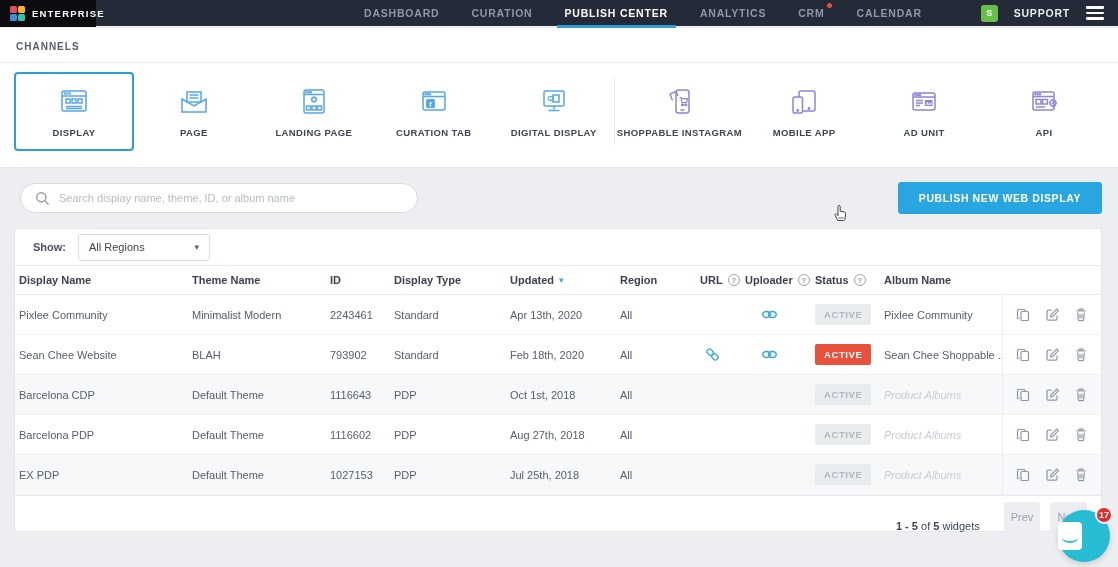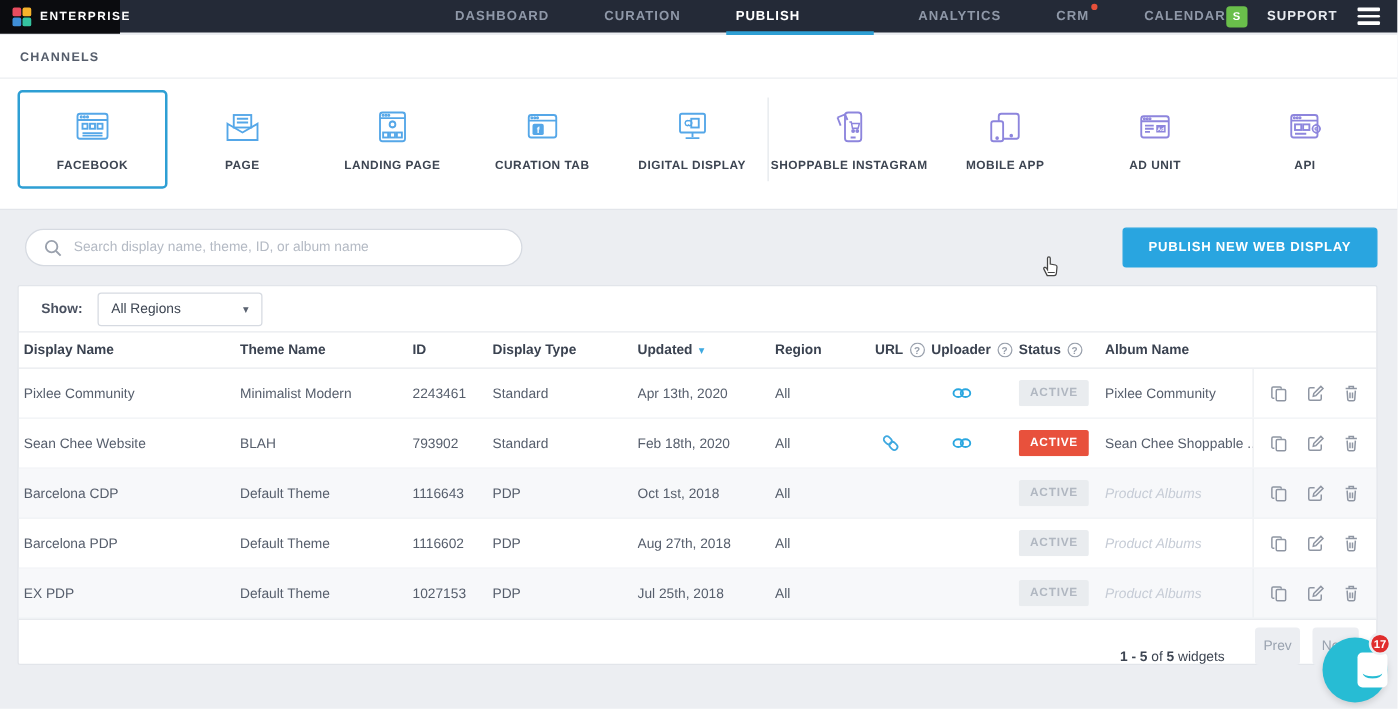--- a/index.html
+++ b/index.html
@@ -6,21 +6,21 @@
   html,body { width:1118px; height:567px; overflow:hidden; }
   body { font-family:"Liberation Sans","DejaVu Sans",sans-serif; background:#eceef2; position:relative; }
 
   
   .topnav { position:absolute; left:0; top:0; width:1118px; height:26px; background:#242a37; display:flex; align-items:center; }
   .brand-box { width:96px; height:28px; background:#0b0c0f; display:flex; align-items:center; gap:7px; padding-left:10px; flex:0 0 auto; position:relative; z-index:2; }
   .pinwheel { width:15px; height:15px; display:grid; grid-template-columns:7px 7px; grid-template-rows:7px 7px; gap:1px; }
   .pinwheel i { border-radius:1.5px; }
   .pw1 { background:#e84c5f; } .pw2 { background:#f7b32b; } .pw3 { background:#3f8fd8; } .pw4 { background:#35c4a0; }
   .brand-label { color:#fff; font-size:9.5px; font-weight:bold; letter-spacing:1.2px; }
-  .nav-items { display:flex; align-items:center; gap:44px; margin-left:268px; }
+  .nav-items { display:flex; align-items:center; gap:32px; margin-left:268px; }
   .nav-item { color:#8f98a8; font-size:10.5px; font-weight:bold; letter-spacing:.8px; height:26px; line-height:26px; position:relative; cursor:pointer; }
   .nav-item.active { color:#ffffff; }
   .nav-item.active::after { content:""; position:absolute; left:-8px; right:-8px; bottom:-4px; height:5px; background:#2e9fd4; }
   .crm-dot { position:absolute; top:3px; right:-7px; width:5px; height:5px; border-radius:50%; background:#e8503a; }
   .nav-right { margin-left:auto; display:flex; align-items:center; gap:16px; padding-right:14px; }
   .avatar-sq { width:17px; height:17px; background:#6abf4b; border-radius:3px; color:#fff; font-size:9px; font-weight:bold; display:flex; align-items:center; justify-content:center; }
   .support-label { color:#e8ebf0; font-size:10.5px; font-weight:bold; letter-spacing:.8px; }
   .hamburger { display:flex; flex-direction:column; gap:3px; cursor:pointer; }
   .hamburger i { display:block; width:18px; height:2.5px; background:#fff; border-radius:1px; }
 
@@ -69,21 +69,21 @@
   .album-placeholder { font-style:italic; color:#c6ccd6; }
   .cell-actions { border-left:1px solid #eceef1; align-self:stretch; display:flex; align-items:center; justify-content:space-evenly; }
   .act-icon { color:#8f96a3; cursor:pointer; display:flex; }
 
   .pag-row { height:37px; border-top:1px solid #e8eaee; display:flex; align-items:flex-end; justify-content:flex-end; gap:10px; padding-right:14px; }
   .pag-summary { font-size:11px; color:#3d4552; margin-right:14px; }
   .pag-summary b { font-weight:bold; }
   .pag-btn { background:#eceef2; border:none; border-radius:3px; color:#9aa3b0; font-size:11px; padding:9px 7px; cursor:pointer; font-family:inherit;margin-top:16px; }
 
   
-  .chat-bubble { position:absolute; right:8px; bottom:5px; width:52px; height:52px; border-radius:50%; background:#27bcd4; display:flex; align-items:center; justify-content:flex-end; cursor:pointer; box-shadow:0 2px 6px rgba(0,0,0,.15); }
+  .chat-bubble { position:absolute; right:8px; bottom:5px; width:52px; height:52px; border-radius:50%; background:#27bcd4; display:flex; align-items:center; justify-content:flex-start; cursor:pointer; box-shadow:0 2px 6px rgba(0,0,0,.15); }
   .chat-win { width:24px; height:28px; background:#fff; border-radius:4px; position:relative; }
   .chat-win::after { content:""; position:absolute; left:4px; right:4px; bottom:7px; height:8px; border-bottom:2px solid #27bcd4; border-radius:50%; }
   .chat-badge { position:absolute; top:-4px; right:-3px; min-width:18px; height:18px; border-radius:9px; background:#e02d2d; color:#fff; font-size:9px; font-weight:bold; display:flex; align-items:center; justify-content:center; border:2px solid #eceef2; }
 
   .cursor-hand { position:absolute; left:831px; top:203px; z-index:50; pointer-events:none; }
 </style>
 </head>
 <body>
 
 <div class="topnav">
@@ -127,21 +127,21 @@
             <circle cx="9" cy="6.5" r="0.5" fill="currentColor"></circle>
             <circle cx="11.5" cy="6.5" r="0.5" fill="currentColor"></circle>
             <circle cx="14" cy="6.5" r="0.5" fill="currentColor"></circle>
             <rect x="10" y="12" width="4" height="4"></rect>
             <rect x="16" y="12" width="4" height="4"></rect>
             <rect x="22" y="12" width="4" height="4"></rect>
             <line x1="10" y1="19.5" x2="26" y2="19.5"></line>
             <line x1="10" y1="21.5" x2="26" y2="21.5"></line>
           </svg>
       </span>
-      <span class="tile-label">FACEBOOK</span>
+      <span class="tile-label">DISPLAY</span>
     </div>
 
     <div class="tile">
       <span class="tile-icon icon-blue">
         <svg width="36" height="30" viewBox="0 0 36 30" fill="none" stroke="currentColor" stroke-width="1.5">
             <rect x="11" y="5" width="14" height="10"></rect>
             <line x1="13.5" y1="8" x2="22.5" y2="8"></line>
             <line x1="13.5" y1="11" x2="22.5" y2="11"></line>
             <path d="M6 12 L18 19 L30 12 V25 H6 Z"></path>
           </svg>

